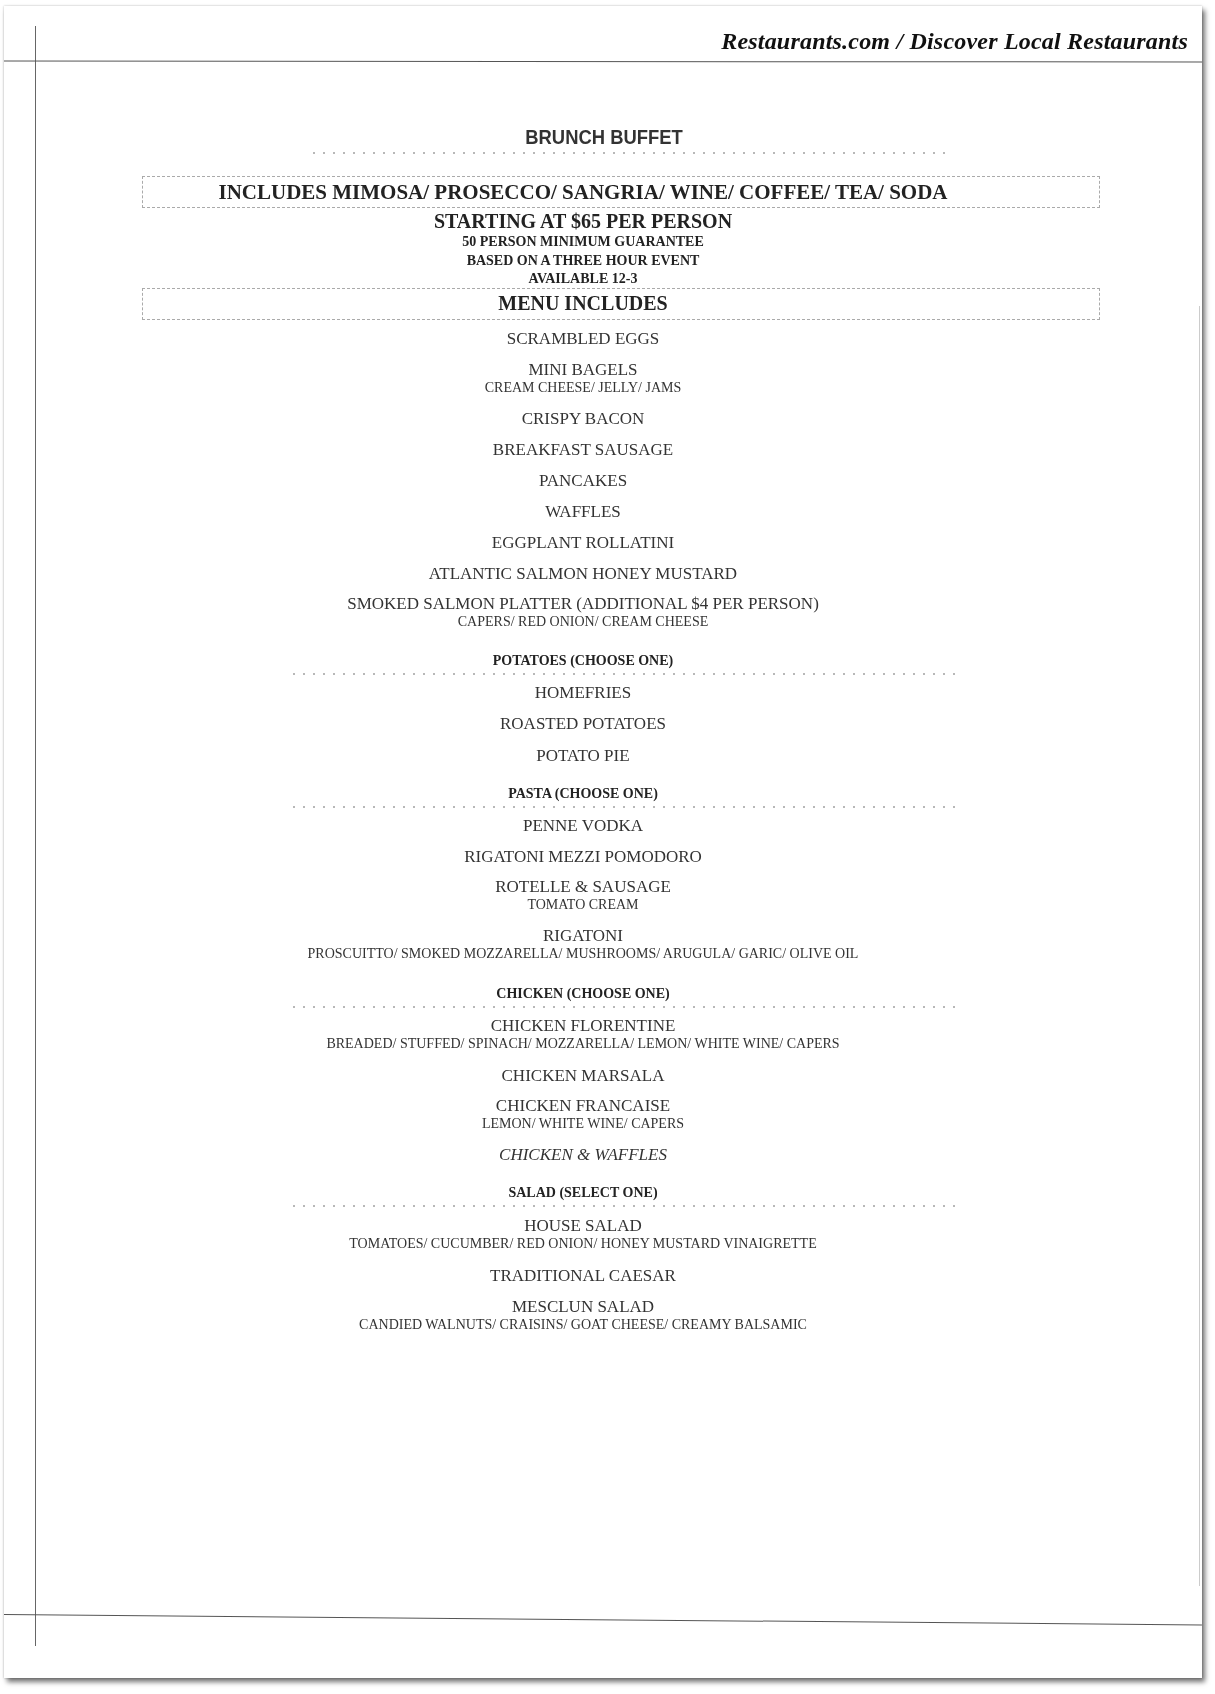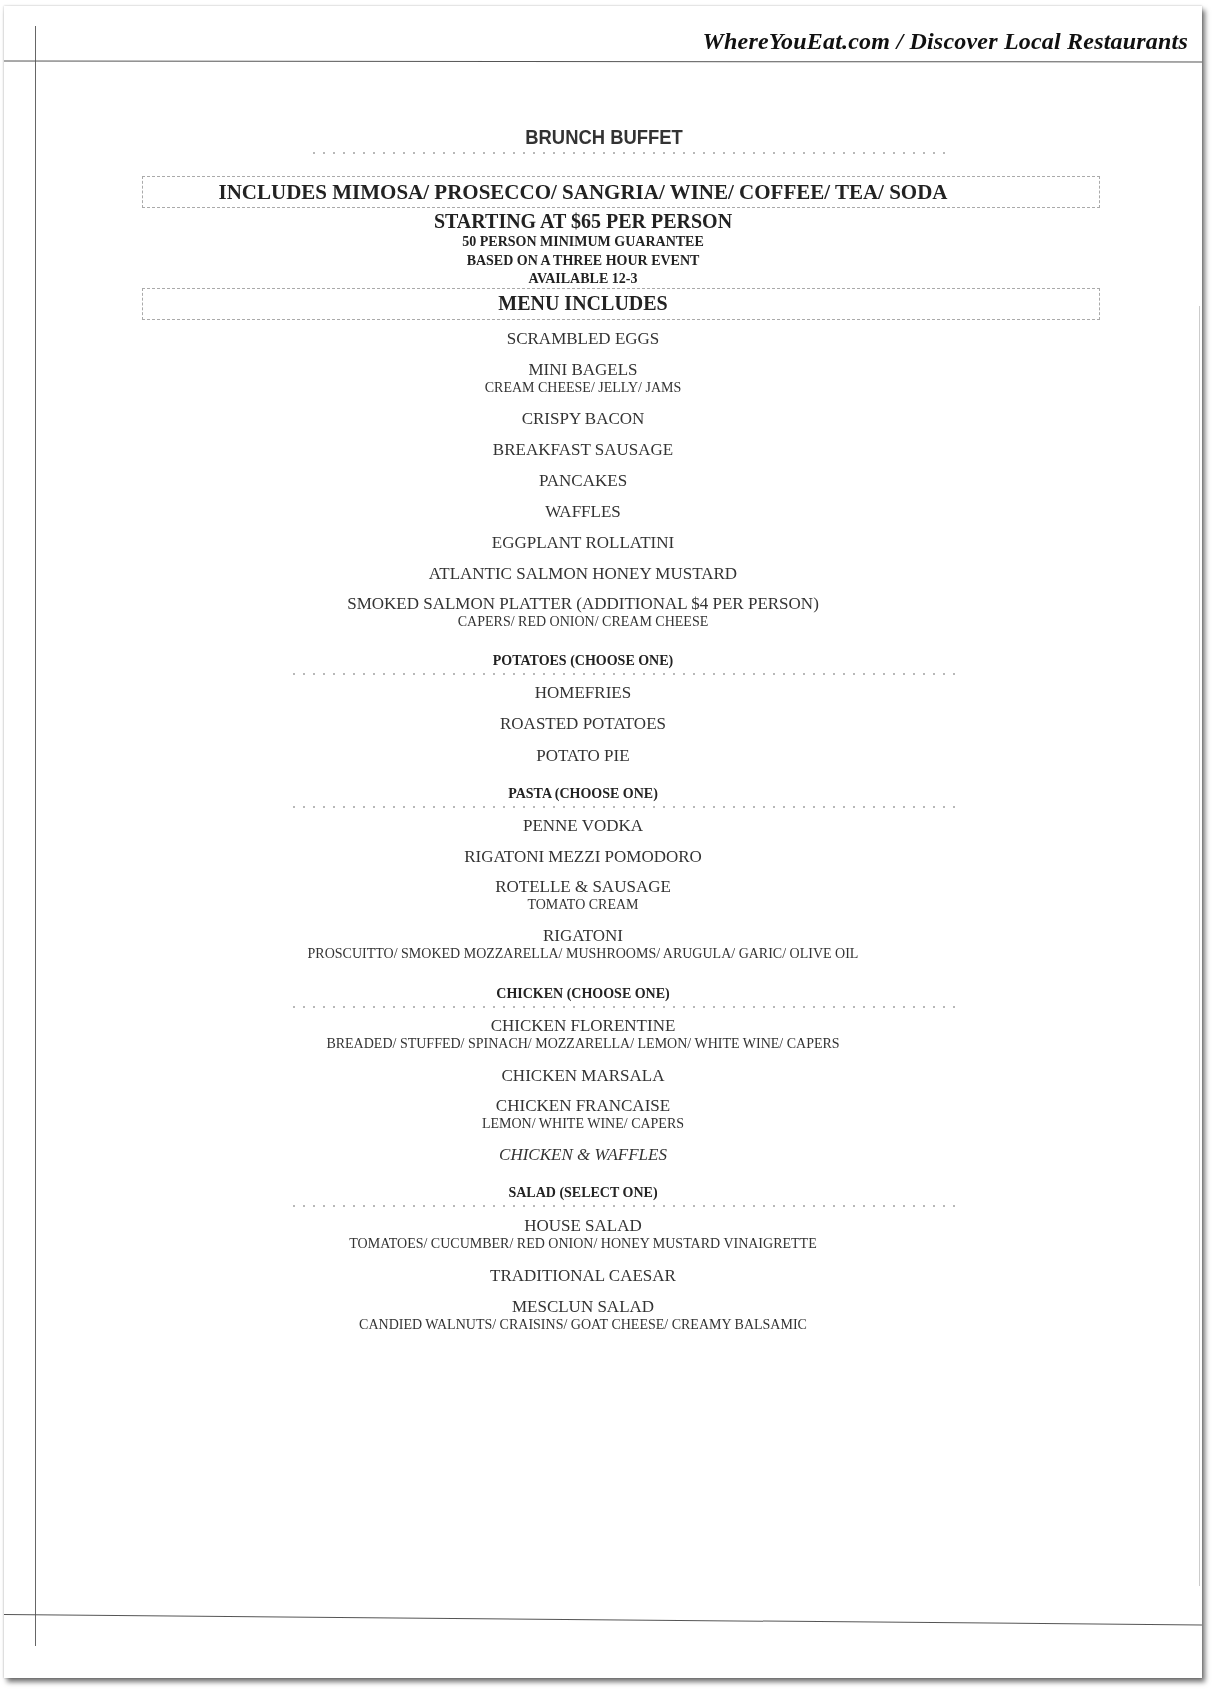--- a/index.html
+++ b/index.html
@@ -39,21 +39,21 @@
     .section-head { font-family: "Liberation Serif", serif; font-weight: bold; color: #222; font-size: 14px; }
     .italic { font-style: italic; }
   </style>
 </head>
 <body>
 
 <div class="page">
   <div class="vline-left"></div>
   <div class="vline-right"></div>
 
-  <div class="header-text">WhereYouEat.com / Discover Local Restaurants</div>
+  <div class="header-text">Restaurants.com / Discover Local Restaurants</div>
   <div class="hrule top"></div>
 
   <div class="center title" style="top:120px; font-size:20px; left:-20px;">BRUNCH BUFFET</div>
   <div class="dots" style="left:305px; width:640px; top:146px;"></div>
 
   <div class="box" style="top:170px; height:32px;"></div>
   <div class="center bold-narrow" style="top:174px; font-size:21px; left:-41px;">INCLUDES MIMOSA/ PROSECCO/ SANGRIA/ WINE/ COFFEE/ TEA/ SODA</div>
 
   <div class="center bold-narrow" style="top:204px; font-size:20px; left:-41px;">STARTING AT $65 PER PERSON</div>
   <div class="center bold-narrow" style="top:228px; font-size:14px; left:-41px;">50 PERSON MINIMUM GUARANTEE</div>

